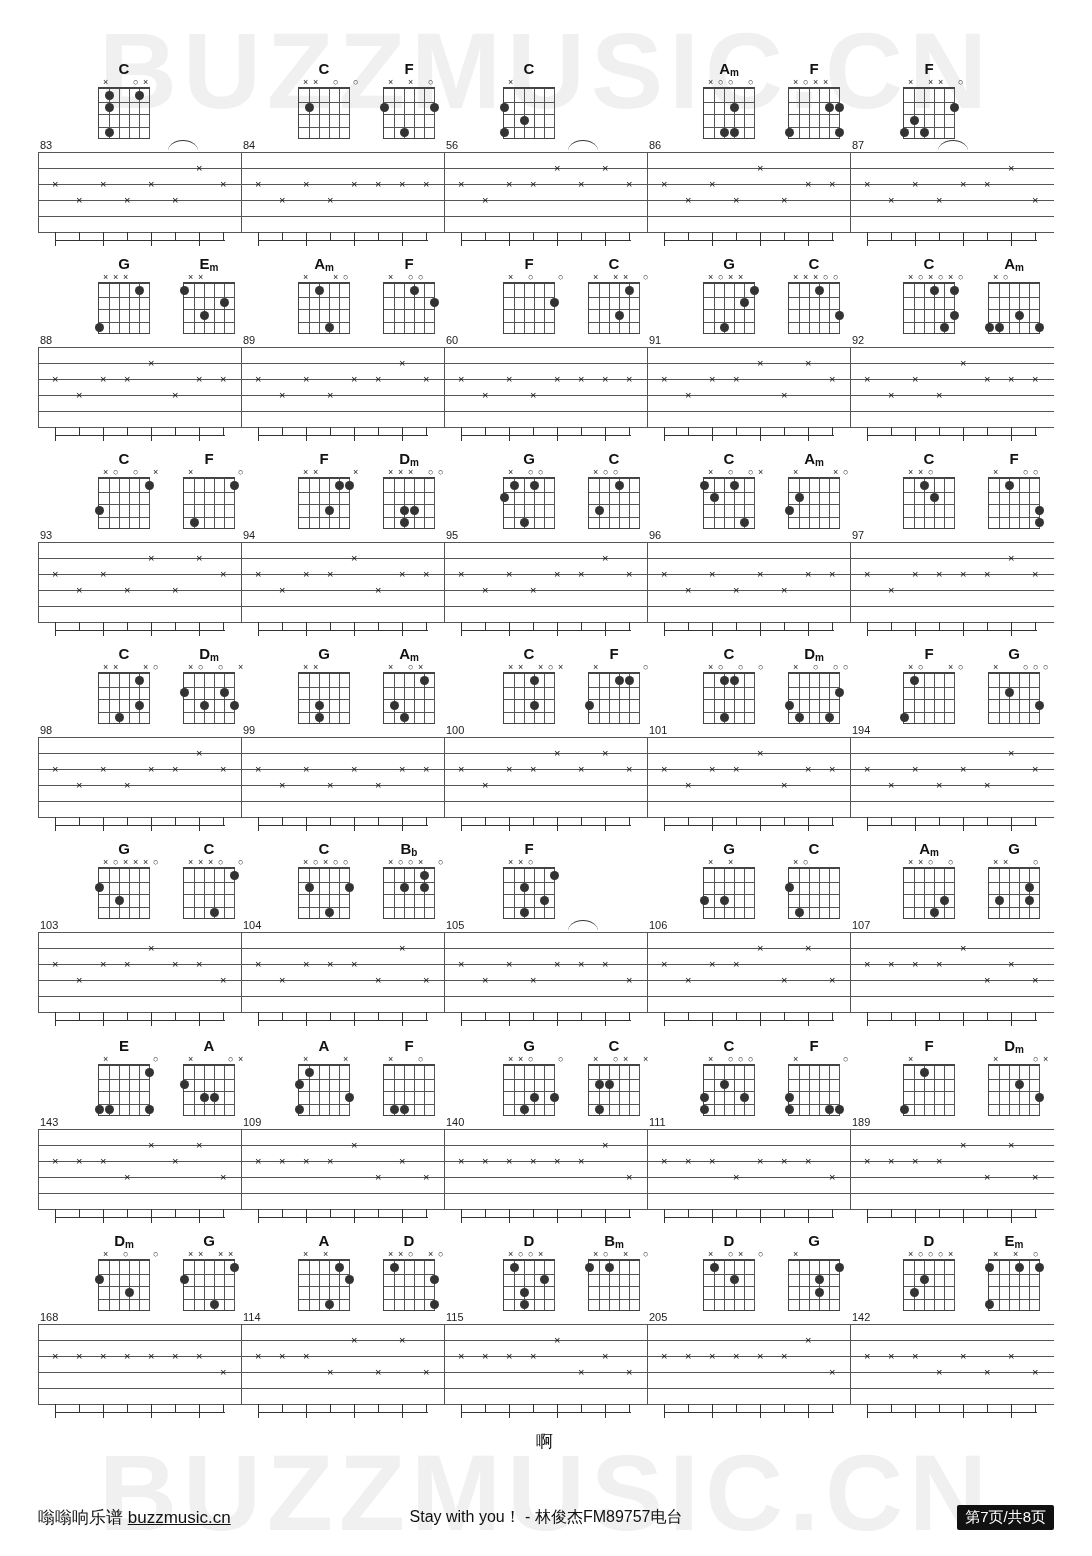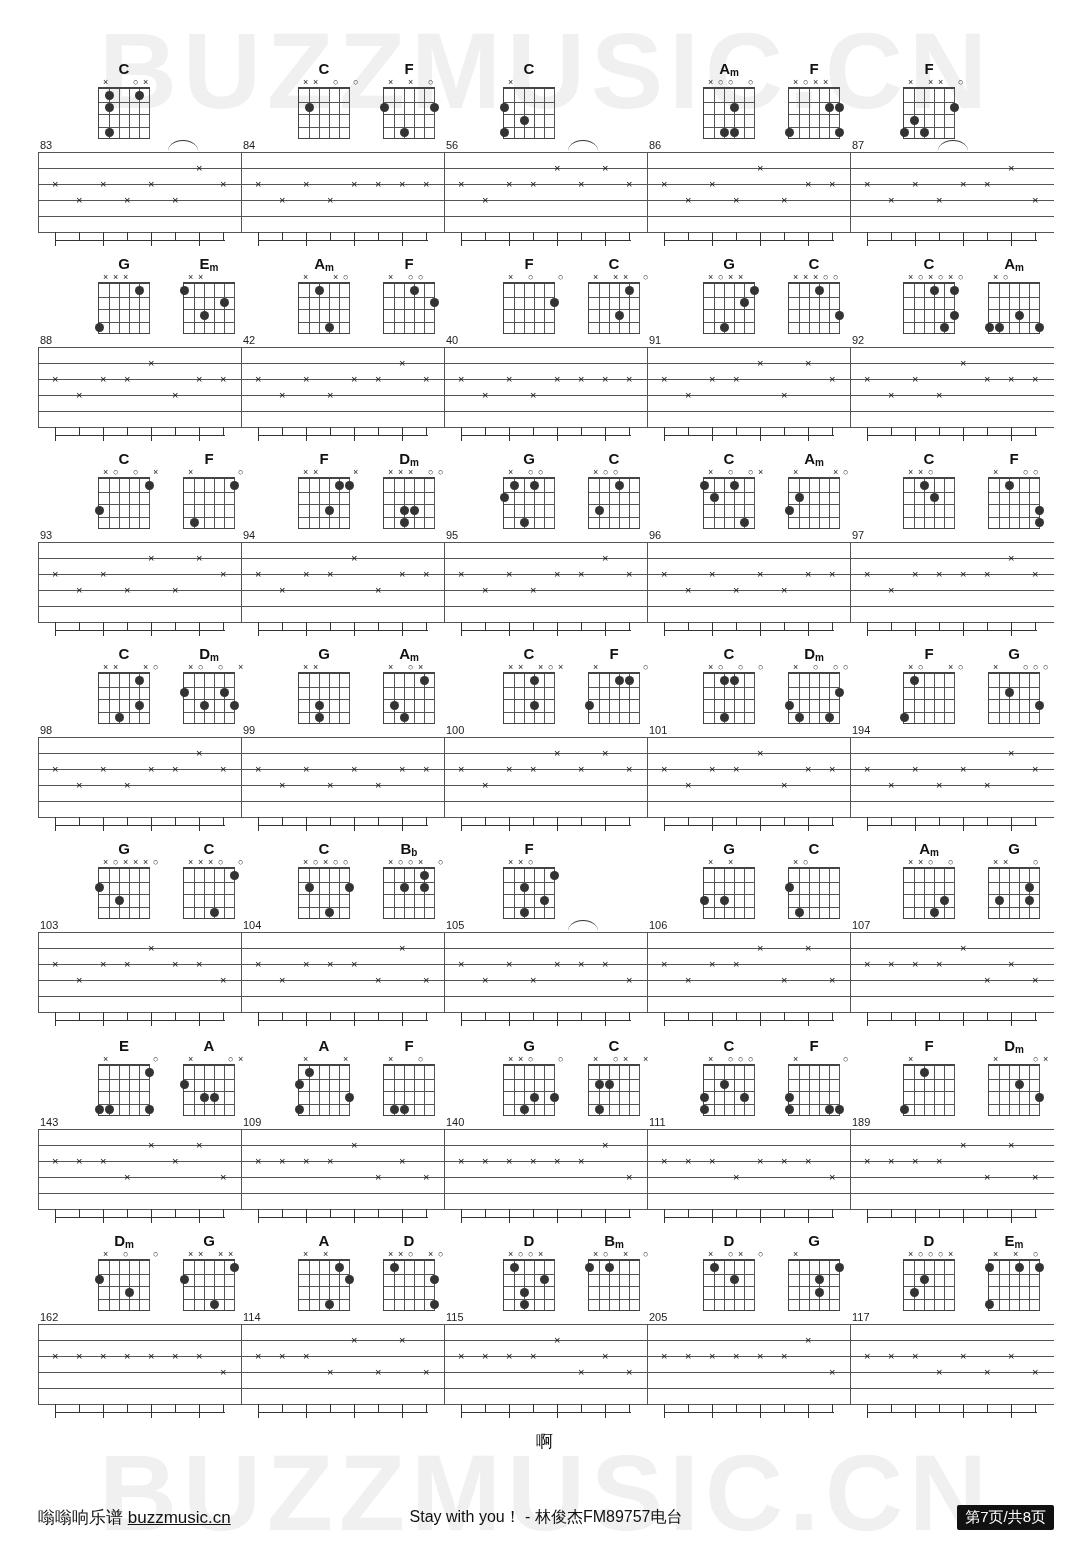--- a/index.html
+++ b/index.html
@@ -548,40 +548,40 @@
         <div class="x" style="left: 110px; top: 11px;">×</div>
         <div class="stem" style="left: 113px; top: 80px; height: 14px;"></div>
         <div class="x" style="left: 134px; top: 43px;">×</div>
         <div class="stem" style="left: 137px; top: 80px; height: 9px;"></div>
         <div class="x" style="left: 158px; top: 27px;">×</div>
         <div class="stem" style="left: 161px; top: 80px; height: 14px;"></div>
         <div class="x" style="left: 182px; top: 27px;">×</div>
         <div class="stem" style="left: 185px; top: 80px; height: 9px;"></div>
         <div class="beam" style="left: 17px; width: 170px; top: 88px;"></div>
         <div class="bar" style="left: 203px;"></div>
-        <div class="num" style="left: 205px;">42</div>
+        <div class="num" style="left: 205px;">89</div>
         <div class="x" style="left: 217px; top: 27px;">×</div>
         <div class="stem" style="left: 220px; top: 80px; height: 14px;"></div>
         <div class="x" style="left: 241px; top: 43px;">×</div>
         <div class="stem" style="left: 244px; top: 80px; height: 9px;"></div>
         <div class="x" style="left: 265px; top: 27px;">×</div>
         <div class="stem" style="left: 268px; top: 80px; height: 14px;"></div>
         <div class="x" style="left: 289px; top: 43px;">×</div>
         <div class="stem" style="left: 292px; top: 80px; height: 9px;"></div>
         <div class="x" style="left: 313px; top: 27px;">×</div>
         <div class="stem" style="left: 316px; top: 80px; height: 14px;"></div>
         <div class="x" style="left: 337px; top: 27px;">×</div>
         <div class="stem" style="left: 340px; top: 80px; height: 9px;"></div>
         <div class="x" style="left: 361px; top: 11px;">×</div>
         <div class="stem" style="left: 364px; top: 80px; height: 14px;"></div>
         <div class="x" style="left: 385px; top: 27px;">×</div>
         <div class="stem" style="left: 388px; top: 80px; height: 9px;"></div>
         <div class="beam" style="left: 220px; width: 170px; top: 88px;"></div>
         <div class="bar" style="left: 406px;"></div>
-        <div class="num" style="left: 408px;">40</div>
+        <div class="num" style="left: 408px;">60</div>
         <div class="x" style="left: 420px; top: 27px;">×</div>
         <div class="stem" style="left: 423px; top: 80px; height: 14px;"></div>
         <div class="x" style="left: 444px; top: 43px;">×</div>
         <div class="stem" style="left: 447px; top: 80px; height: 9px;"></div>
         <div class="x" style="left: 468px; top: 27px;">×</div>
         <div class="stem" style="left: 471px; top: 80px; height: 14px;"></div>
         <div class="x" style="left: 492px; top: 43px;">×</div>
         <div class="stem" style="left: 495px; top: 80px; height: 9px;"></div>
         <div class="x" style="left: 516px; top: 27px;">×</div>
         <div class="stem" style="left: 519px; top: 80px; height: 14px;"></div>
@@ -2103,21 +2103,21 @@
         </div>
       </div>
       <div class="staff">
         <div class="line" style="top: 0px;"></div>
         <div class="line" style="top: 16px;"></div>
         <div class="line" style="top: 32px;"></div>
         <div class="line" style="top: 48px;"></div>
         <div class="line" style="top: 64px;"></div>
         <div class="line" style="top: 80px;"></div>
         <div class="bar" style="left: 0px;"></div>
-        <div class="num" style="left: 2px;">162</div>
+        <div class="num" style="left: 2px;">168</div>
         <div class="x" style="left: 14px; top: 27px;">×</div>
         <div class="stem" style="left: 17px; top: 80px; height: 14px;"></div>
         <div class="x" style="left: 38px; top: 27px;">×</div>
         <div class="stem" style="left: 41px; top: 80px; height: 9px;"></div>
         <div class="x" style="left: 62px; top: 27px;">×</div>
         <div class="stem" style="left: 65px; top: 80px; height: 14px;"></div>
         <div class="x" style="left: 86px; top: 27px;">×</div>
         <div class="stem" style="left: 89px; top: 80px; height: 9px;"></div>
         <div class="x" style="left: 110px; top: 27px;">×</div>
         <div class="stem" style="left: 113px; top: 80px; height: 14px;"></div>
@@ -2179,21 +2179,21 @@
         <div class="x" style="left: 719px; top: 27px;">×</div>
         <div class="stem" style="left: 722px; top: 80px; height: 14px;"></div>
         <div class="x" style="left: 743px; top: 27px;">×</div>
         <div class="stem" style="left: 746px; top: 80px; height: 9px;"></div>
         <div class="x" style="left: 767px; top: 11px;">×</div>
         <div class="stem" style="left: 770px; top: 80px; height: 14px;"></div>
         <div class="x" style="left: 791px; top: 43px;">×</div>
         <div class="stem" style="left: 794px; top: 80px; height: 9px;"></div>
         <div class="beam" style="left: 626px; width: 170px; top: 88px;"></div>
         <div class="bar" style="left: 812px;"></div>
-        <div class="num" style="left: 814px;">117</div>
+        <div class="num" style="left: 814px;">142</div>
         <div class="x" style="left: 826px; top: 27px;">×</div>
         <div class="stem" style="left: 829px; top: 80px; height: 14px;"></div>
         <div class="x" style="left: 850px; top: 27px;">×</div>
         <div class="stem" style="left: 853px; top: 80px; height: 9px;"></div>
         <div class="x" style="left: 874px; top: 27px;">×</div>
         <div class="stem" style="left: 877px; top: 80px; height: 14px;"></div>
         <div class="x" style="left: 898px; top: 43px;">×</div>
         <div class="stem" style="left: 901px; top: 80px; height: 9px;"></div>
         <div class="x" style="left: 922px; top: 27px;">×</div>
         <div class="stem" style="left: 925px; top: 80px; height: 14px;"></div>

